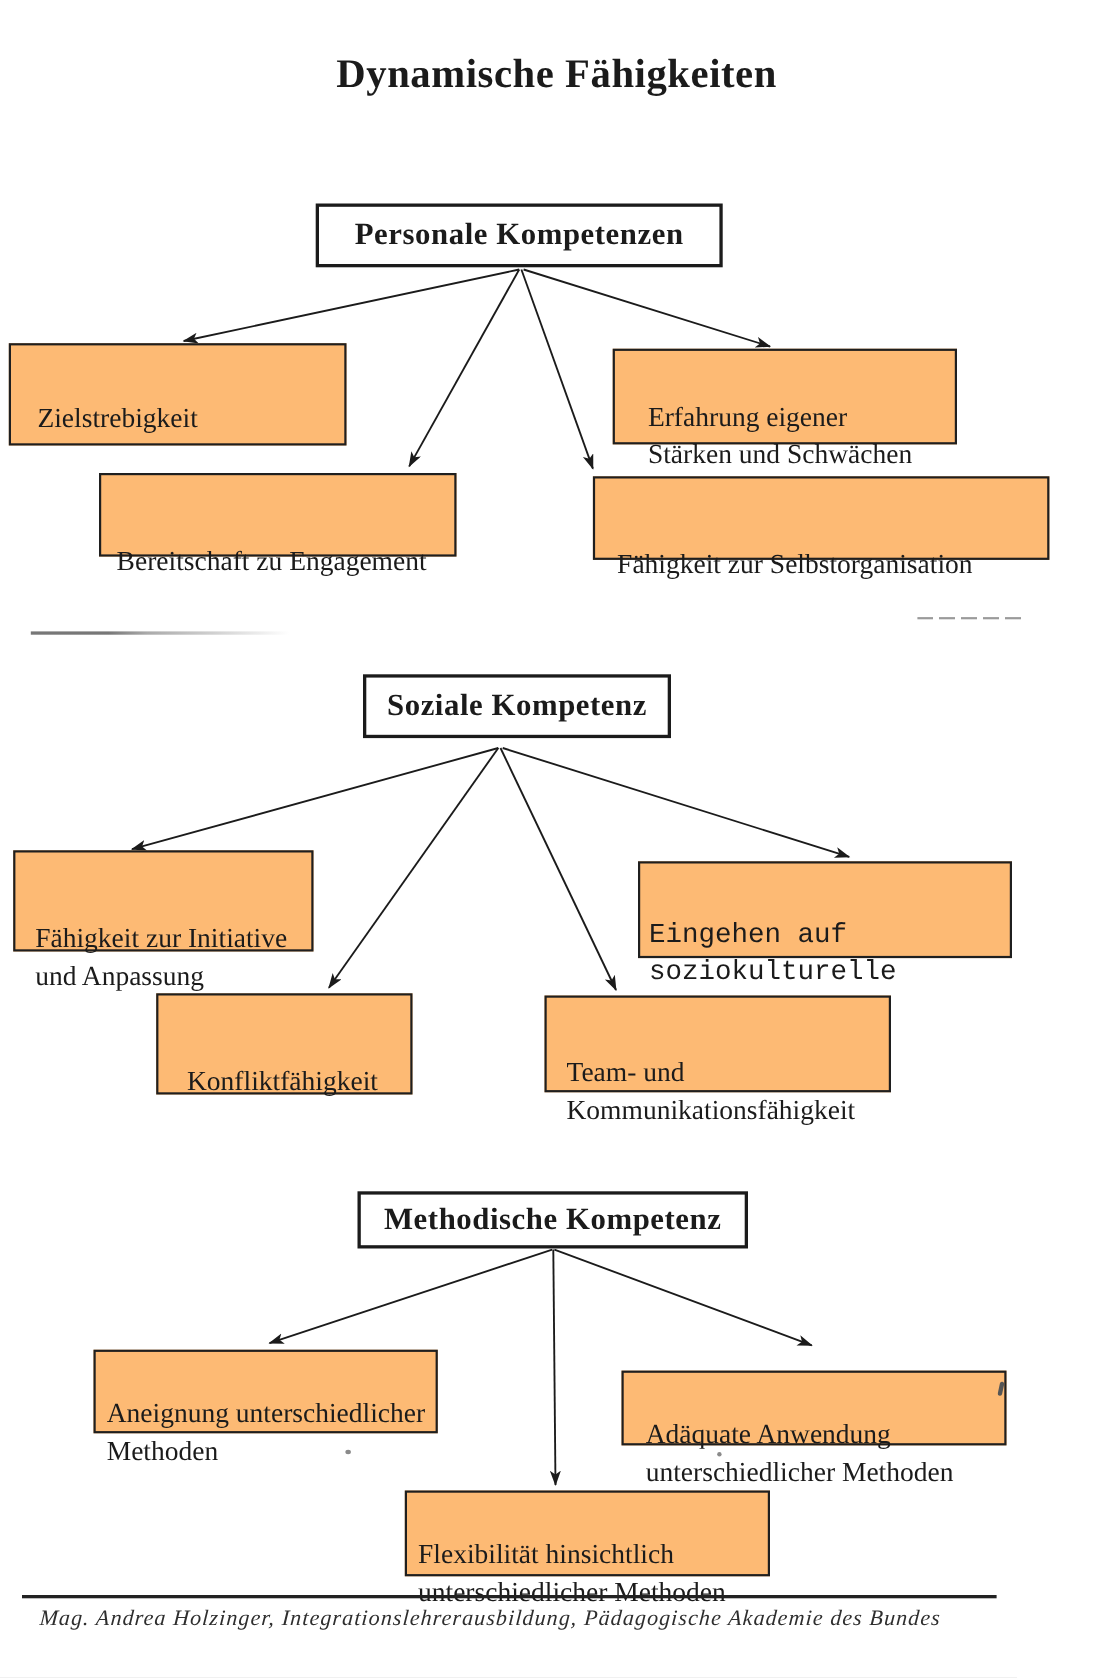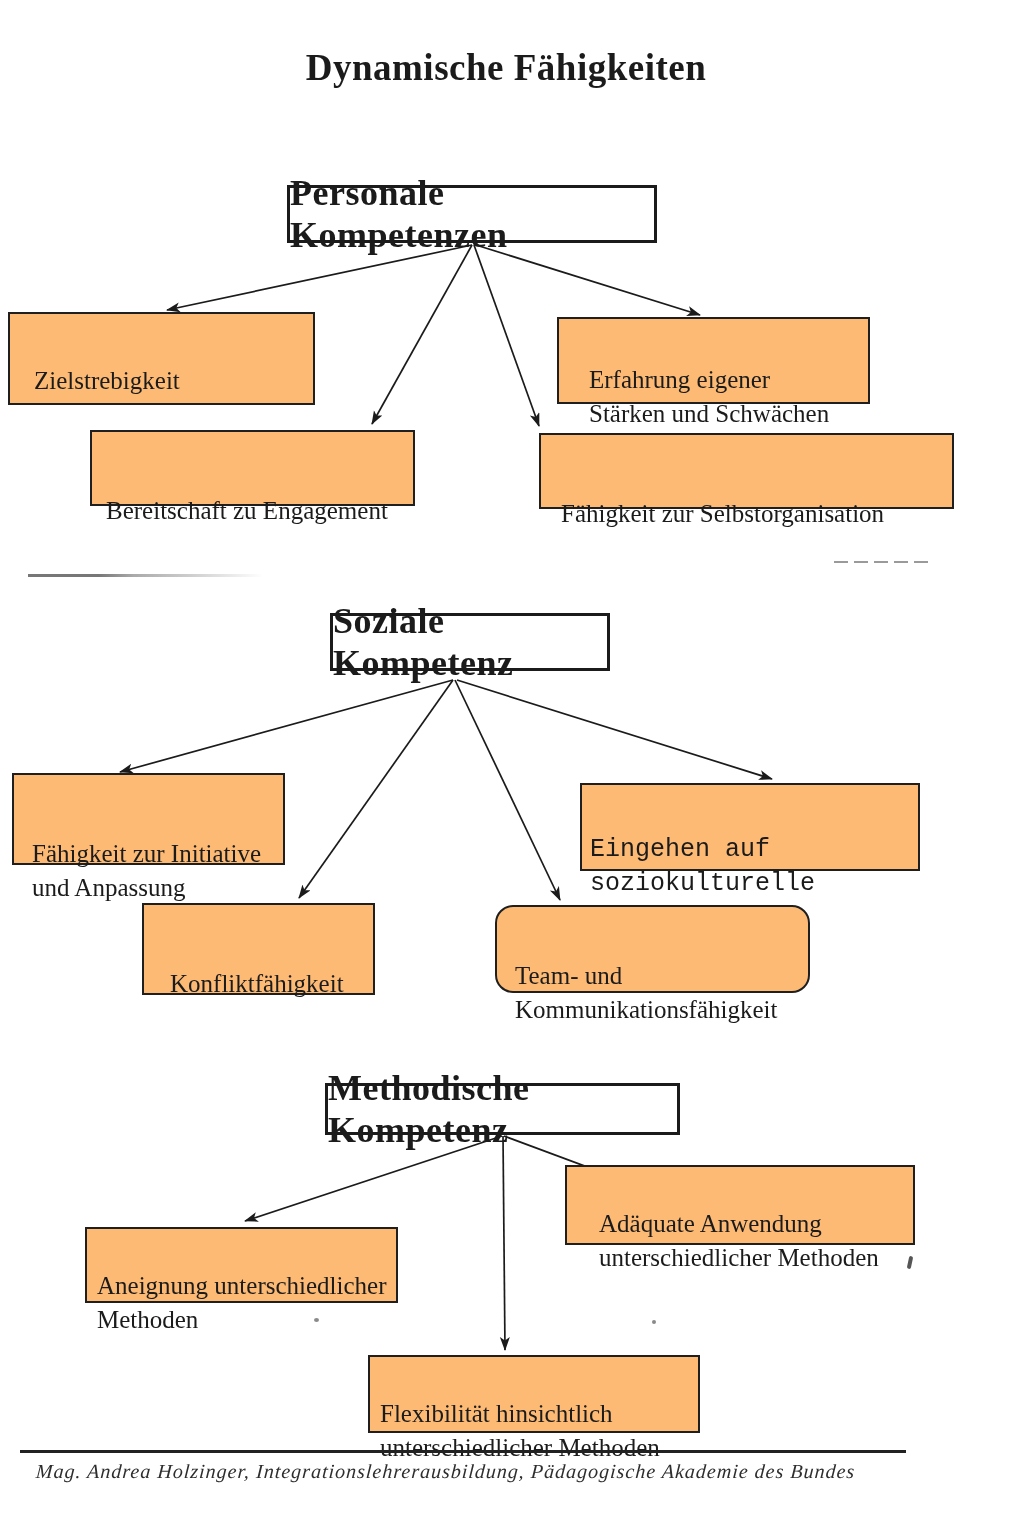--- a/index.html
+++ b/index.html
@@ -19,21 +19,21 @@
   }
   .doc-subtitle{
     position:absolute;left:26px;top:99px;width:960px;
     text-align:center;font-size:21px;font-weight:bold;
     letter-spacing:.5px;
   }
   .hdr{
     position:absolute;
     border:3px solid #1b1b1b;
     display:flex;align-items:center;justify-content:center;
-    font-weight:bold;font-size:36px;letter-spacing:.5px;
+    font-weight:bold;font-size:28px;letter-spacing:.5px;
     background:#fff;
     box-sizing:border-box;
   }
   .node{
     position:absolute;
     border:2px solid #1f1f1f;
     font-size:25px;line-height:34px;
     white-space:pre-line;
     background:#fdba74;
     box-sizing:border-box;
@@ -122,35 +122,35 @@
 
   <div class="node" style="left:580px;top:783px;width:340px;height:88px;padding:14px 0 0 8px;font-family:Liberation Mono, monospace;">
     <span>Eingehen auf soziokulturelle
 Veränderungen</span>
   </div>
 
   <div class="node" style="left:142px;top:903px;width:233px;height:92px;padding:28px 0 0 26px;">
     <span>Konfliktfähigkeit</span>
   </div>
 
-  <div class="node" style="left:495px;top:905px;width:315px;height:88px;padding:18px 0 0 18px;border-radius:18px;">
+  <div class="node" style="left:495px;top:905px;width:315px;height:88px;padding:18px 0 0 18px;">
     <span>Team- und
 Kommunikationsfähigkeit</span>
   </div>
 
   <div class="hdr" style="left:325px;top:1083px;width:355px;height:52px;">
     <span>Methodische Kompetenz</span>
   </div>
 
   <div class="node" style="left:85px;top:1227px;width:313px;height:76px;padding:6px 0 0 10px;">
     <span>Aneignung unterschiedlicher
 Methoden</span>
   </div>
 
-  <div class="node" style="left:565px;top:1165px;width:350px;height:80px;padding:6px 0 0 32px;">
+  <div class="node" style="left:565px;top:1246px;width:350px;height:68px;padding:6px 0 0 20px;">
     <span>Adäquate Anwendung
 unterschiedlicher Methoden</span>
   </div>
 
   <div class="node" style="left:368px;top:1355px;width:332px;height:78px;padding:6px 0 0 10px;">
     <span>Flexibilität hinsichtlich
 unterschiedlicher Methoden</span>
   </div>
 
   <div class="artifact speck" style="left:314px;top:1318px;width:5px;height:4px;"></div>

